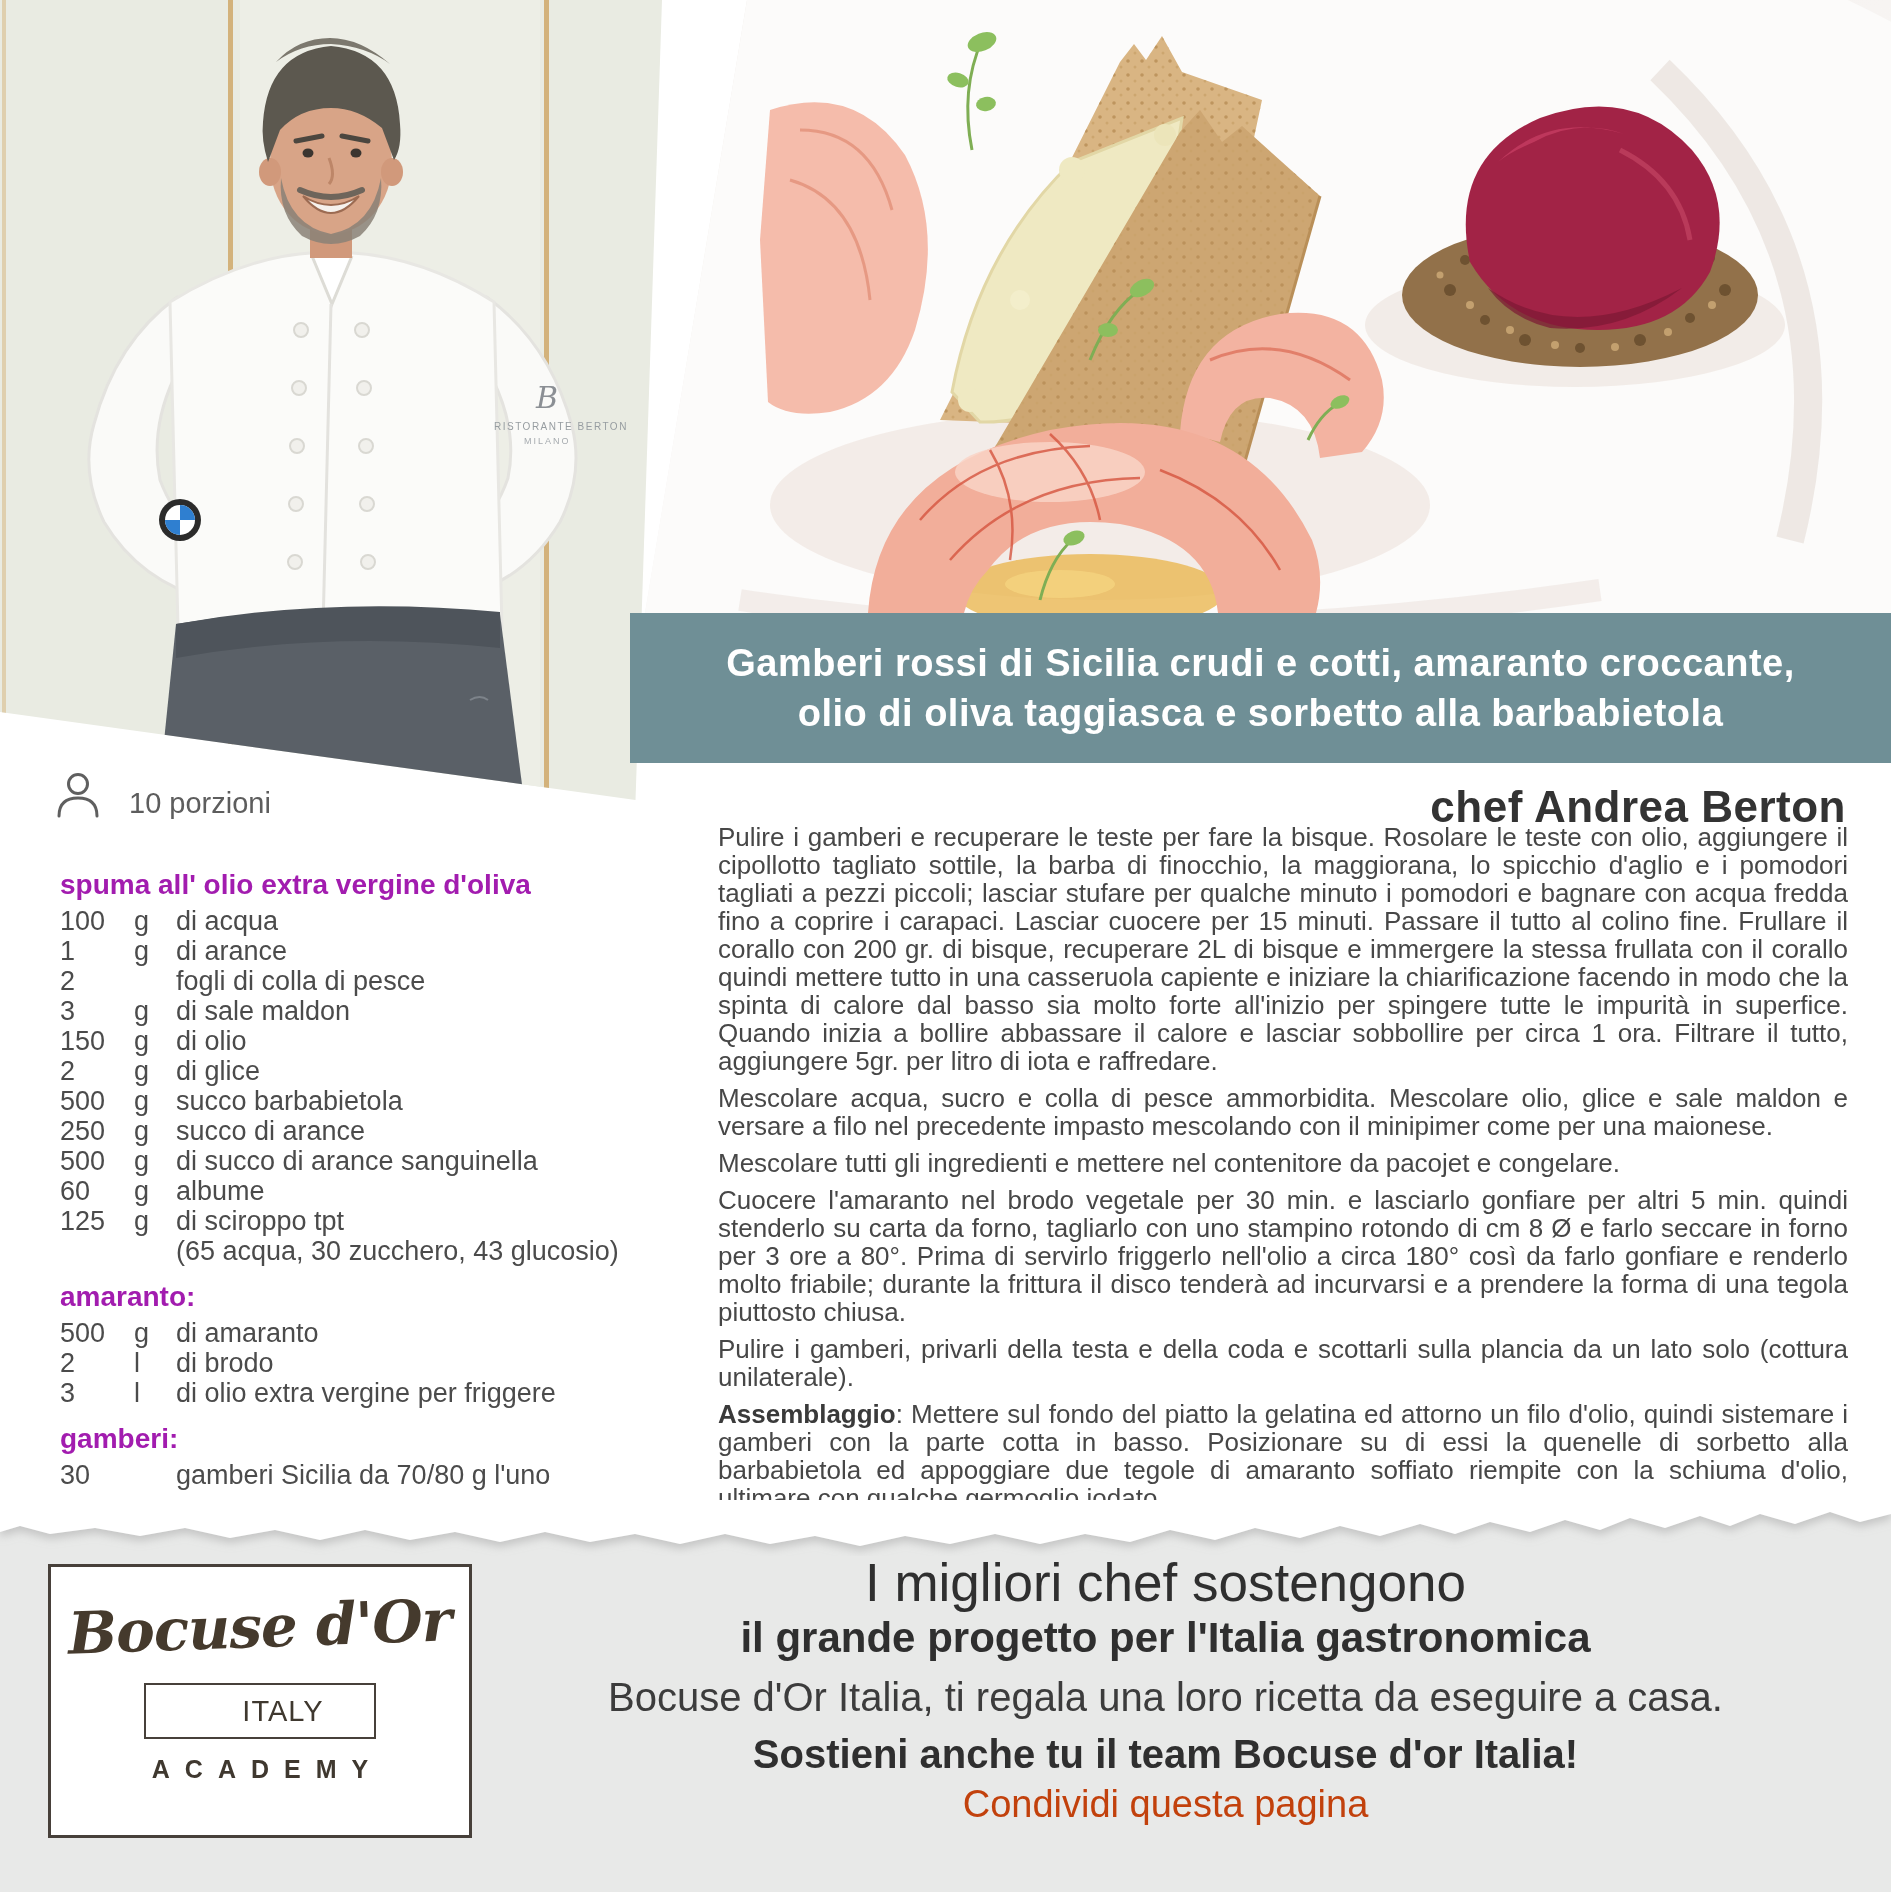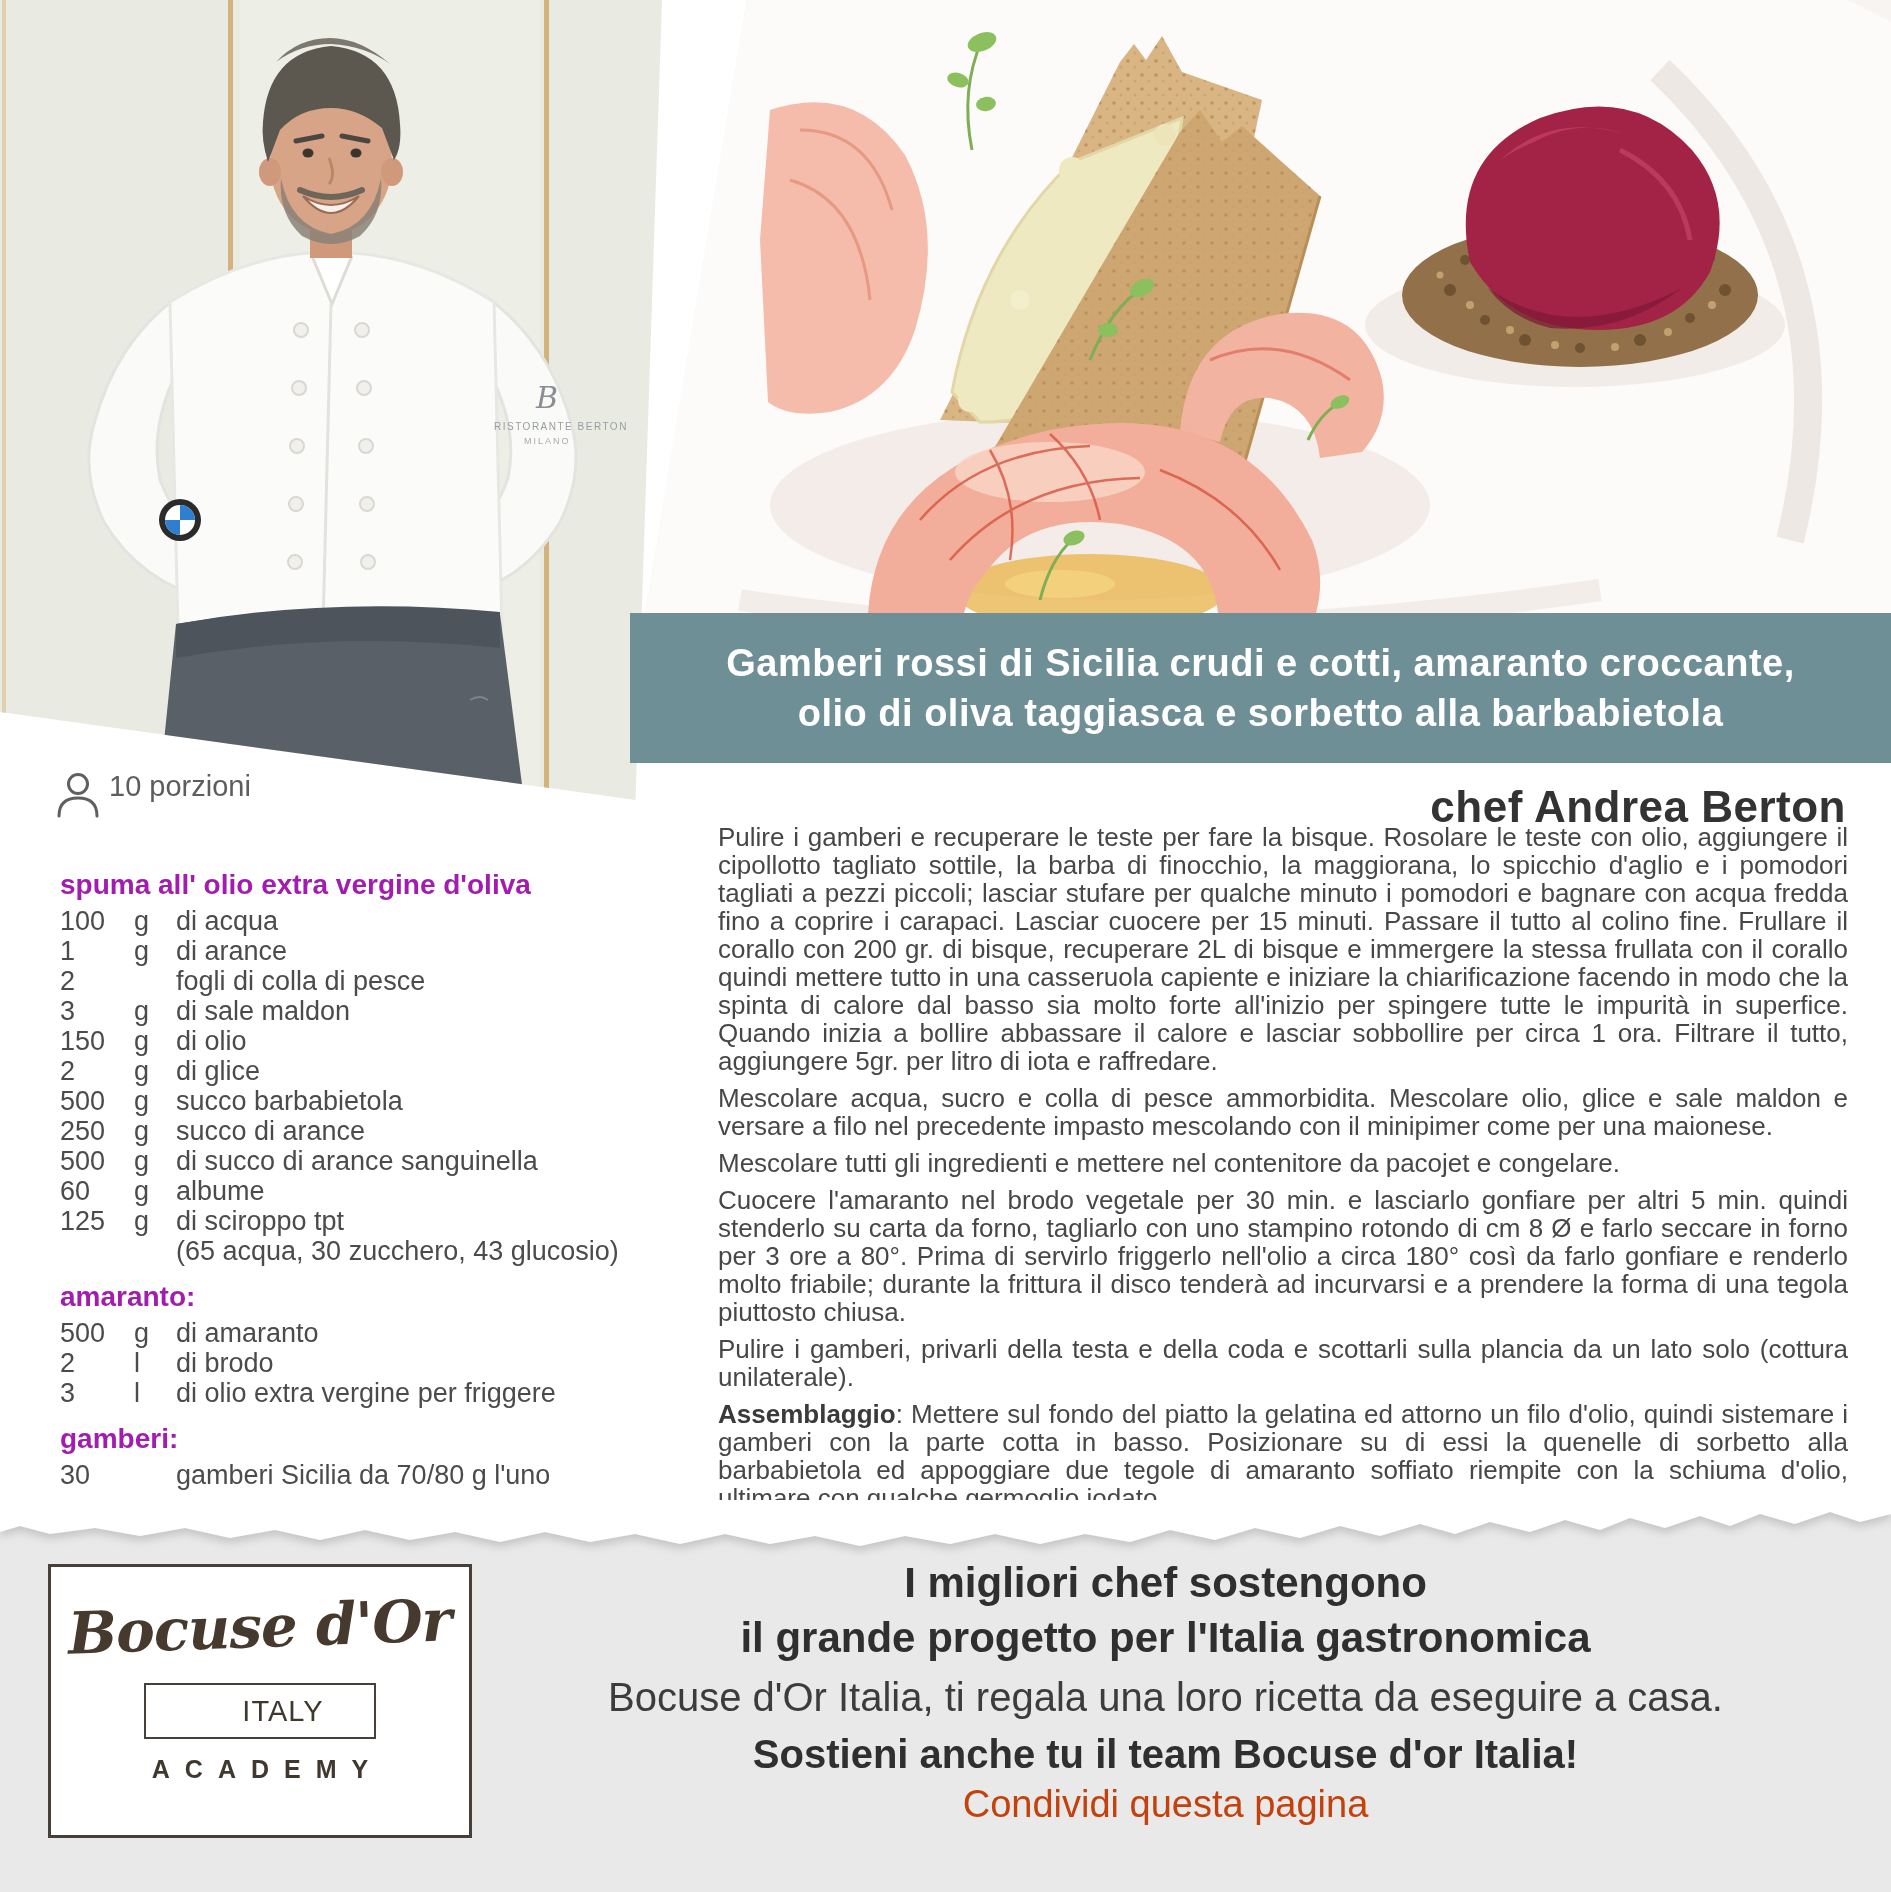--- a/index.html
+++ b/index.html
@@ -17,21 +17,21 @@
   .banner{position:absolute;left:630px;top:613px;width:1261px;height:150px;
           background:#6f8f96;display:flex;flex-direction:column;justify-content:center;
           text-align:center;}
   .banner .bl{color:#ffffff;font-weight:bold;font-size:38px;line-height:50px;
               letter-spacing:.5px;}
 
   .chef-name{position:absolute;top:782px;right:45px;font-size:44px;font-weight:bold;
              color:#333333;letter-spacing:.5px;}
 
   
-  .servings{position:absolute;left:55px;top:770px;display:flex;align-items:flex-start;gap:8px;}
+  .servings{position:absolute;left:55px;top:770px;display:flex;align-items:flex-end;gap:28px;}
   .servings svg{display:block;}
   .servings .lab{font-size:29px;color:#5d5d5d;}
 
   
   .ingredients{position:absolute;left:60px;top:868px;width:575px;}
   .ing-title{font-size:28px;line-height:34px;font-weight:bold;color:#a21caf;margin:14px 0 4px 0;}
   .ing-title:first-child{margin-top:0;}
   .ing-row{display:grid;grid-template-columns:74px 42px 1fr;font-size:27px;line-height:30px;
            color:#4b4b4b;}
   .ing-row .n{white-space:nowrap;}
@@ -48,21 +48,21 @@
             border:3px solid #47403a;display:flex;flex-direction:column;align-items:center;}
   .logo-script{margin-top:26px;font-family:"DejaVu Serif",serif;font-style:italic;
                font-weight:bold;font-size:58px;color:#453a2d;transform:rotate(-2deg);
                letter-spacing:-1px;}
   .logo-italy{margin-top:22px;width:182px;height:52px;border:2px solid #47403a;
               display:flex;align-items:center;justify-content:center;font-size:29px;
               color:#3f382f;letter-spacing:1px;padding-left:46px;}
   .logo-academy{margin-top:16px;font-size:25px;font-weight:bold;color:#3f382f;
                 letter-spacing:15px;text-indent:15px;}
   .foot-text{position:absolute;left:455px;right:15px;top:48px;text-align:center;color:#2f2f2f;}
-  .ft1{font-size:42px;font-weight:bold;line-height:54px;}
+  .ft1{font-size:53px;font-weight:normal;line-height:54px;}
   .ft2{font-size:42px;font-weight:bold;line-height:56px;}
   .ft3{font-size:40px;line-height:62px;color:#3c3c3c;}
   .ft4{font-size:40px;font-weight:bold;line-height:52px;}
   .ft5{font-size:38px;line-height:48px;color:#c2410c;}
 </style>
 </head>
 <body>
 
 <div class="page">
 

